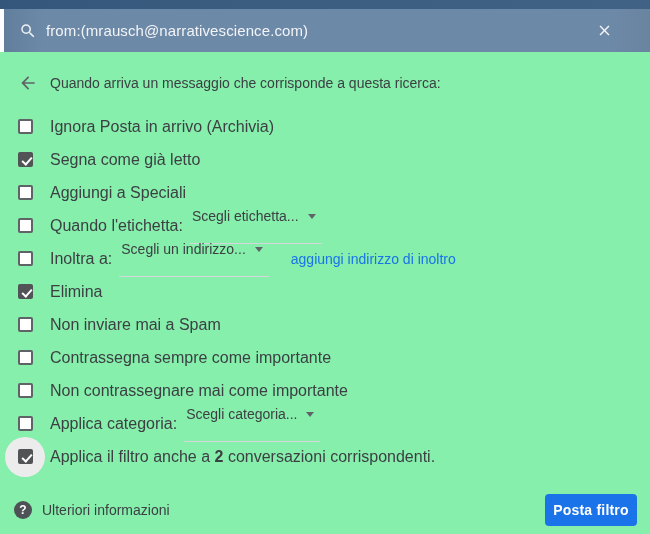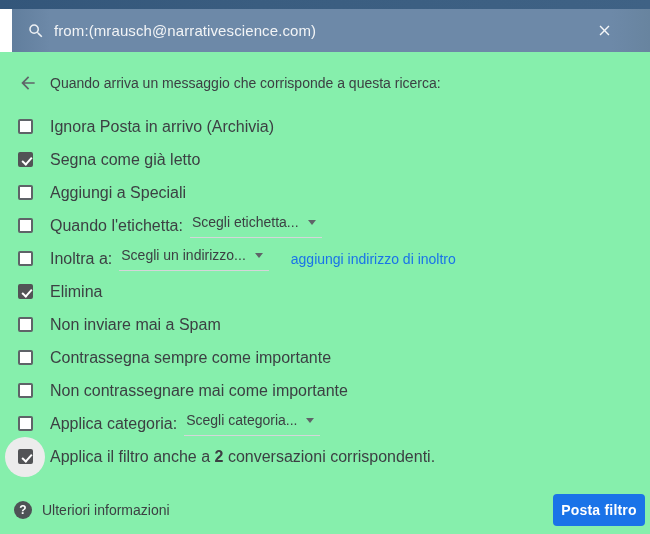--- a/index.html
+++ b/index.html
@@ -3,21 +3,21 @@
 <meta charset="utf-8">
 <style>
   * { margin:0; padding:0; box-sizing:border-box; }
   html,body { width:650px; height:534px; overflow:hidden; background:#fff;
     font-family:"Liberation Sans", sans-serif; color:#3c4043; }
   .stage { position:relative; width:650px; height:534px; background:#fff; }
 
   
   .topstrip { position:absolute; top:0; left:0; right:0; height:9px;
     background:linear-gradient(90deg,#33567a 0%, #3a5d80 40%, #3f6285 100%); }
-  .topbar { position:absolute; top:9px; left:12px; right:0; height:43px;
+  .topbar { position:absolute; top:9px; left:4px; right:0; height:43px;
     background:linear-gradient(90deg,#617e9d 0%, #6d89a8 6%, #6d89a8 94%, #68849f 100%);
     display:flex; align-items:center; padding:0 15px; }
   .search-glyph { width:18px; height:18px; flex:0 0 auto; display:flex; }
   .query { margin-left:9px; font-size:15px; color:#f2f4f6; letter-spacing:.1px;
     white-space:nowrap; flex:1 1 auto; }
   .close-glyph { width:17px; height:17px; flex:0 0 auto; margin-right:22px; display:flex; cursor:pointer; }
 
   
   .dialog { position:absolute; top:52px; left:0; right:0; bottom:0; background:#86efac; }
   .hdr { display:flex; align-items:center; margin:19px 0 0 18px; height:24px; }
@@ -30,30 +30,30 @@
   .halo { display:none; position:absolute; left:-13px; top:50%; transform:translateY(-50%);
     width:40px; height:40px; border-radius:50%; background:#ececec; }
   .row.has-halo .halo { display:block; }
   .checkbox { position:relative; width:15px; height:15px; border:2px solid #5f6368;
     border-radius:2px; background:#fff; cursor:pointer; z-index:1; }
   .checkbox.checked { background:#525356; border-color:#525356; }
   .checkbox.checked::after { content:""; position:absolute; left:3.5px; top:0.5px;
     width:4px; height:8px; border:solid #fff; border-width:0 2px 2px 0; transform:rotate(42deg); }
   .label { font-size:16px; color:#3c4043; white-space:nowrap; }
   .label b { font-weight:bold; }
-  .dropdown { display:inline-flex; align-items:center; margin-left:7px; padding:0 6px 7px 2px;
+  .dropdown { display:inline-flex; align-items:center; margin-left:7px; padding:0 6px 19px 2px;
     border-bottom:1px solid #d4d6d9; cursor:pointer; font-size:14px; color:#3c4043; white-space:nowrap; }
   .dd-arrow { width:0; height:0; margin-left:9px; border-left:4px solid transparent;
     border-right:4px solid transparent; border-top:5px solid #5f6368; transform:translateY(1px); }
   .fwd-link { margin-left:22px; font-size:14px; color:#1a73e8; text-decoration:none;
     cursor:pointer; white-space:nowrap; }
 
   
   .footer { position:absolute; left:0; right:0; top:442px; height:32px;
-    display:flex; align-items:center; padding:0 5px 0 14px; }
+    display:flex; align-items:center; padding:0 13px 0 14px; }
   .footer-left { display:flex; align-items:center; cursor:pointer; }
   .help-glyph { width:18px; height:18px; border-radius:50%; background:#4e5256; color:#fff;
     display:flex; align-items:center; justify-content:center; }
   .help-glyph::after { content:"?"; font-size:12px; font-weight:bold; line-height:1; }
   .learn-label { margin-left:10px; font-size:14px; color:#3c4043; }
   .spacer { flex:1 1 auto; }
   .create-btn { width:92px; height:32px; background:#1a73e8; color:#fff; border:none;
     border-radius:4px; font-family:"Liberation Sans", sans-serif; font-size:14px;
     font-weight:bold; letter-spacing:.2px; cursor:pointer; }
 </style>

